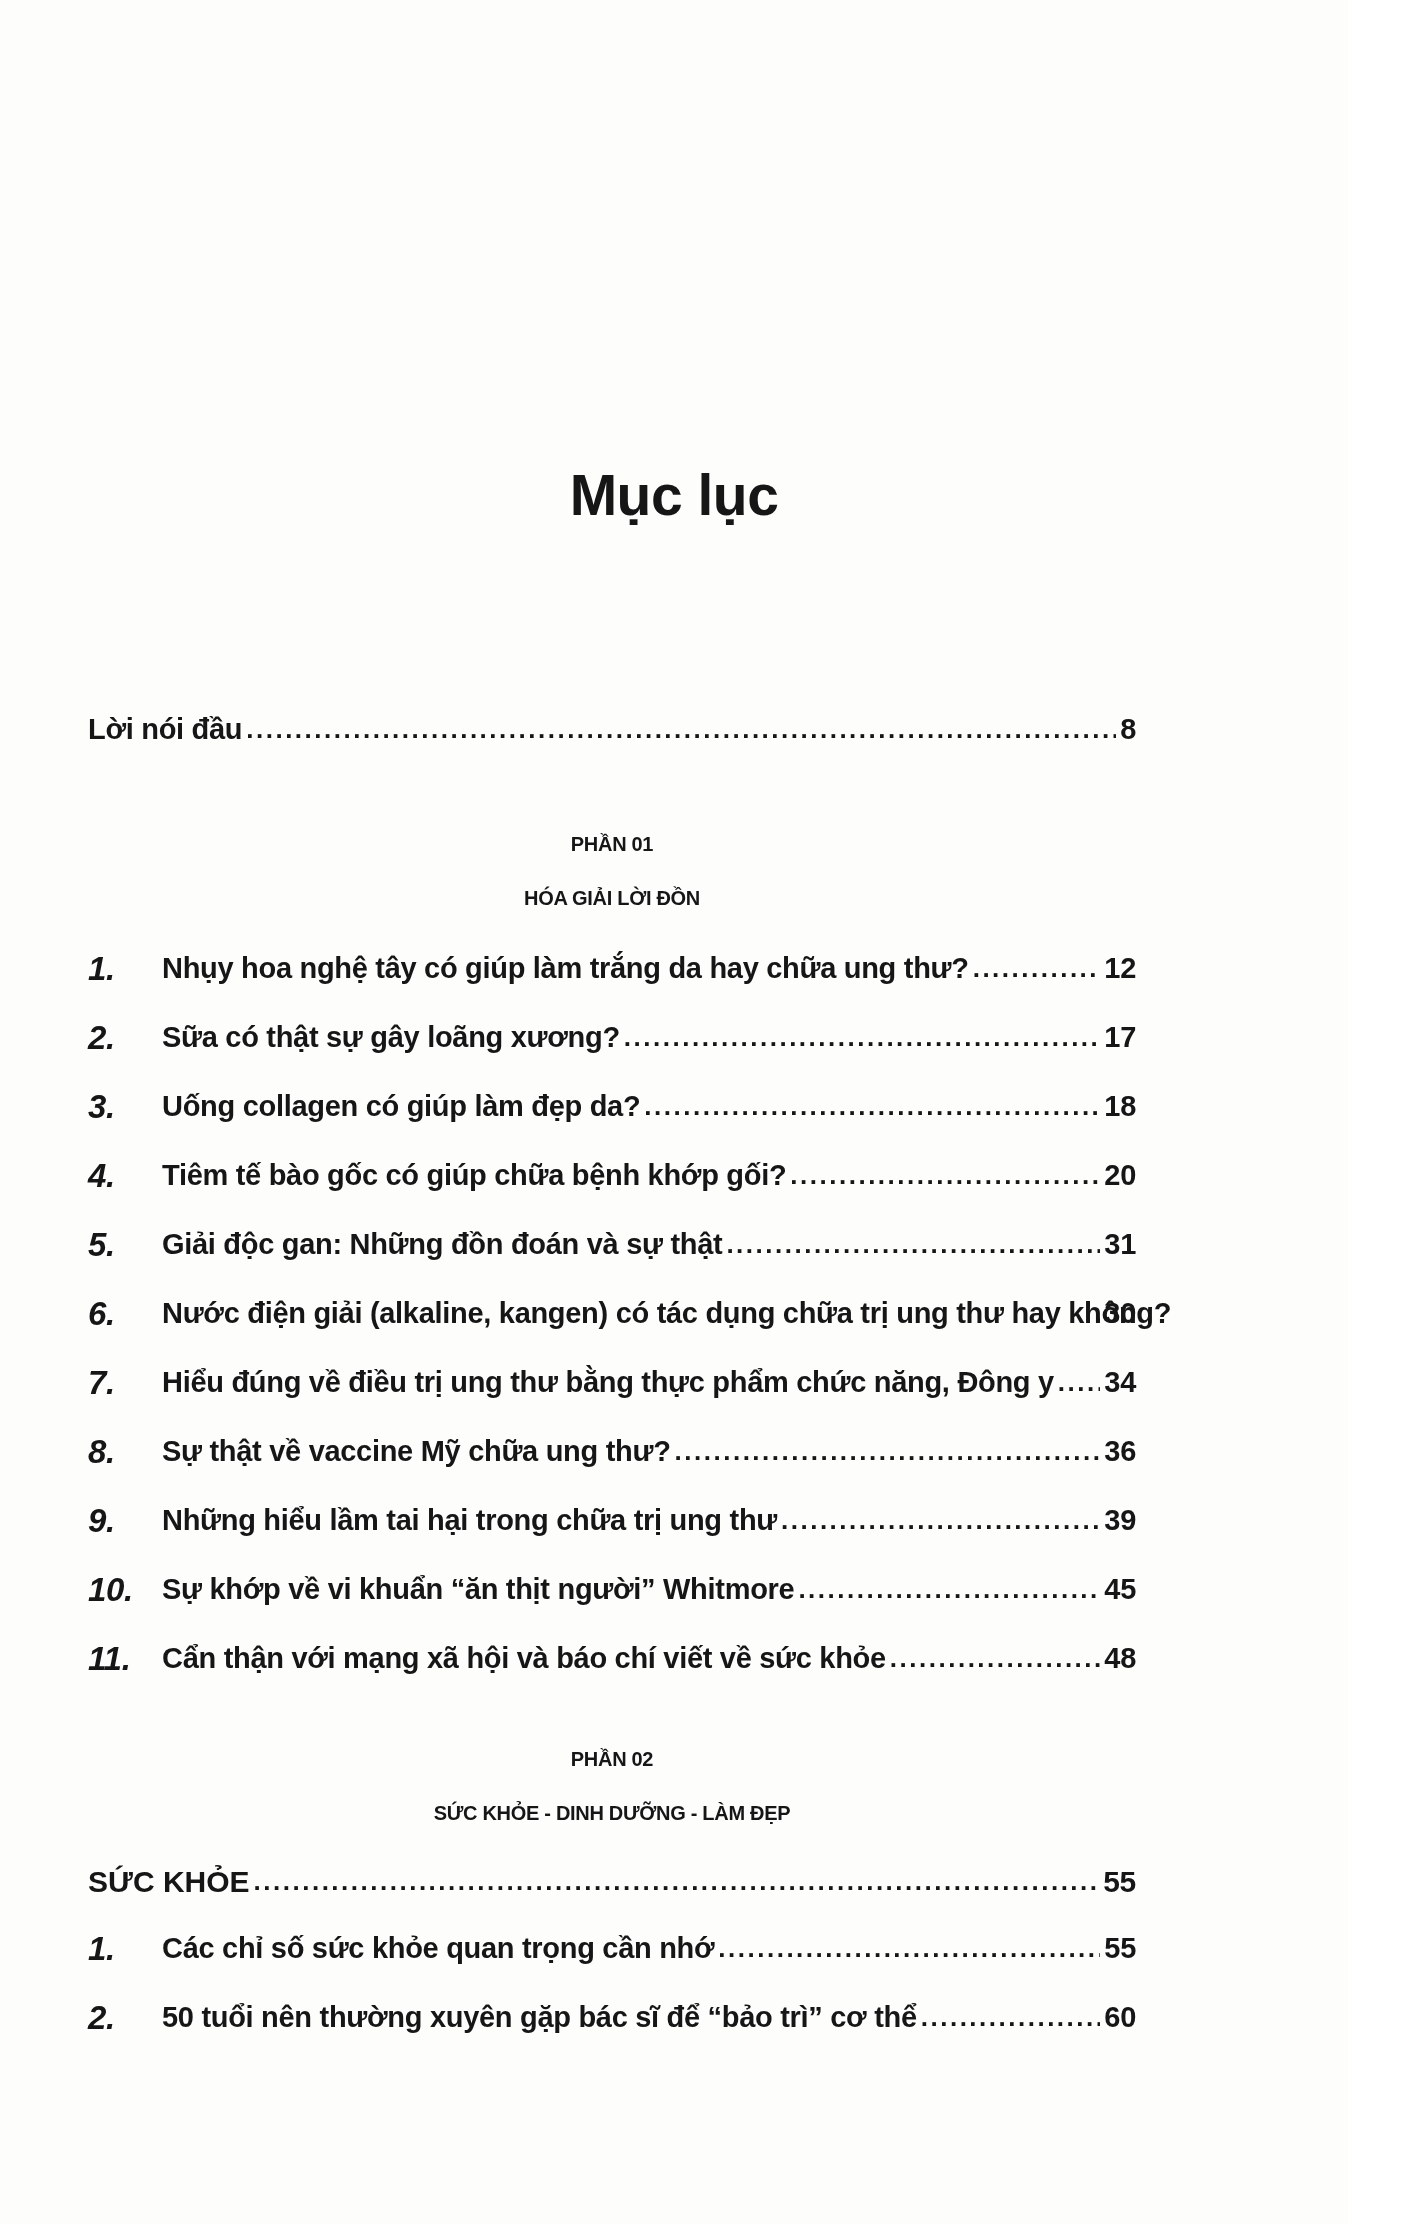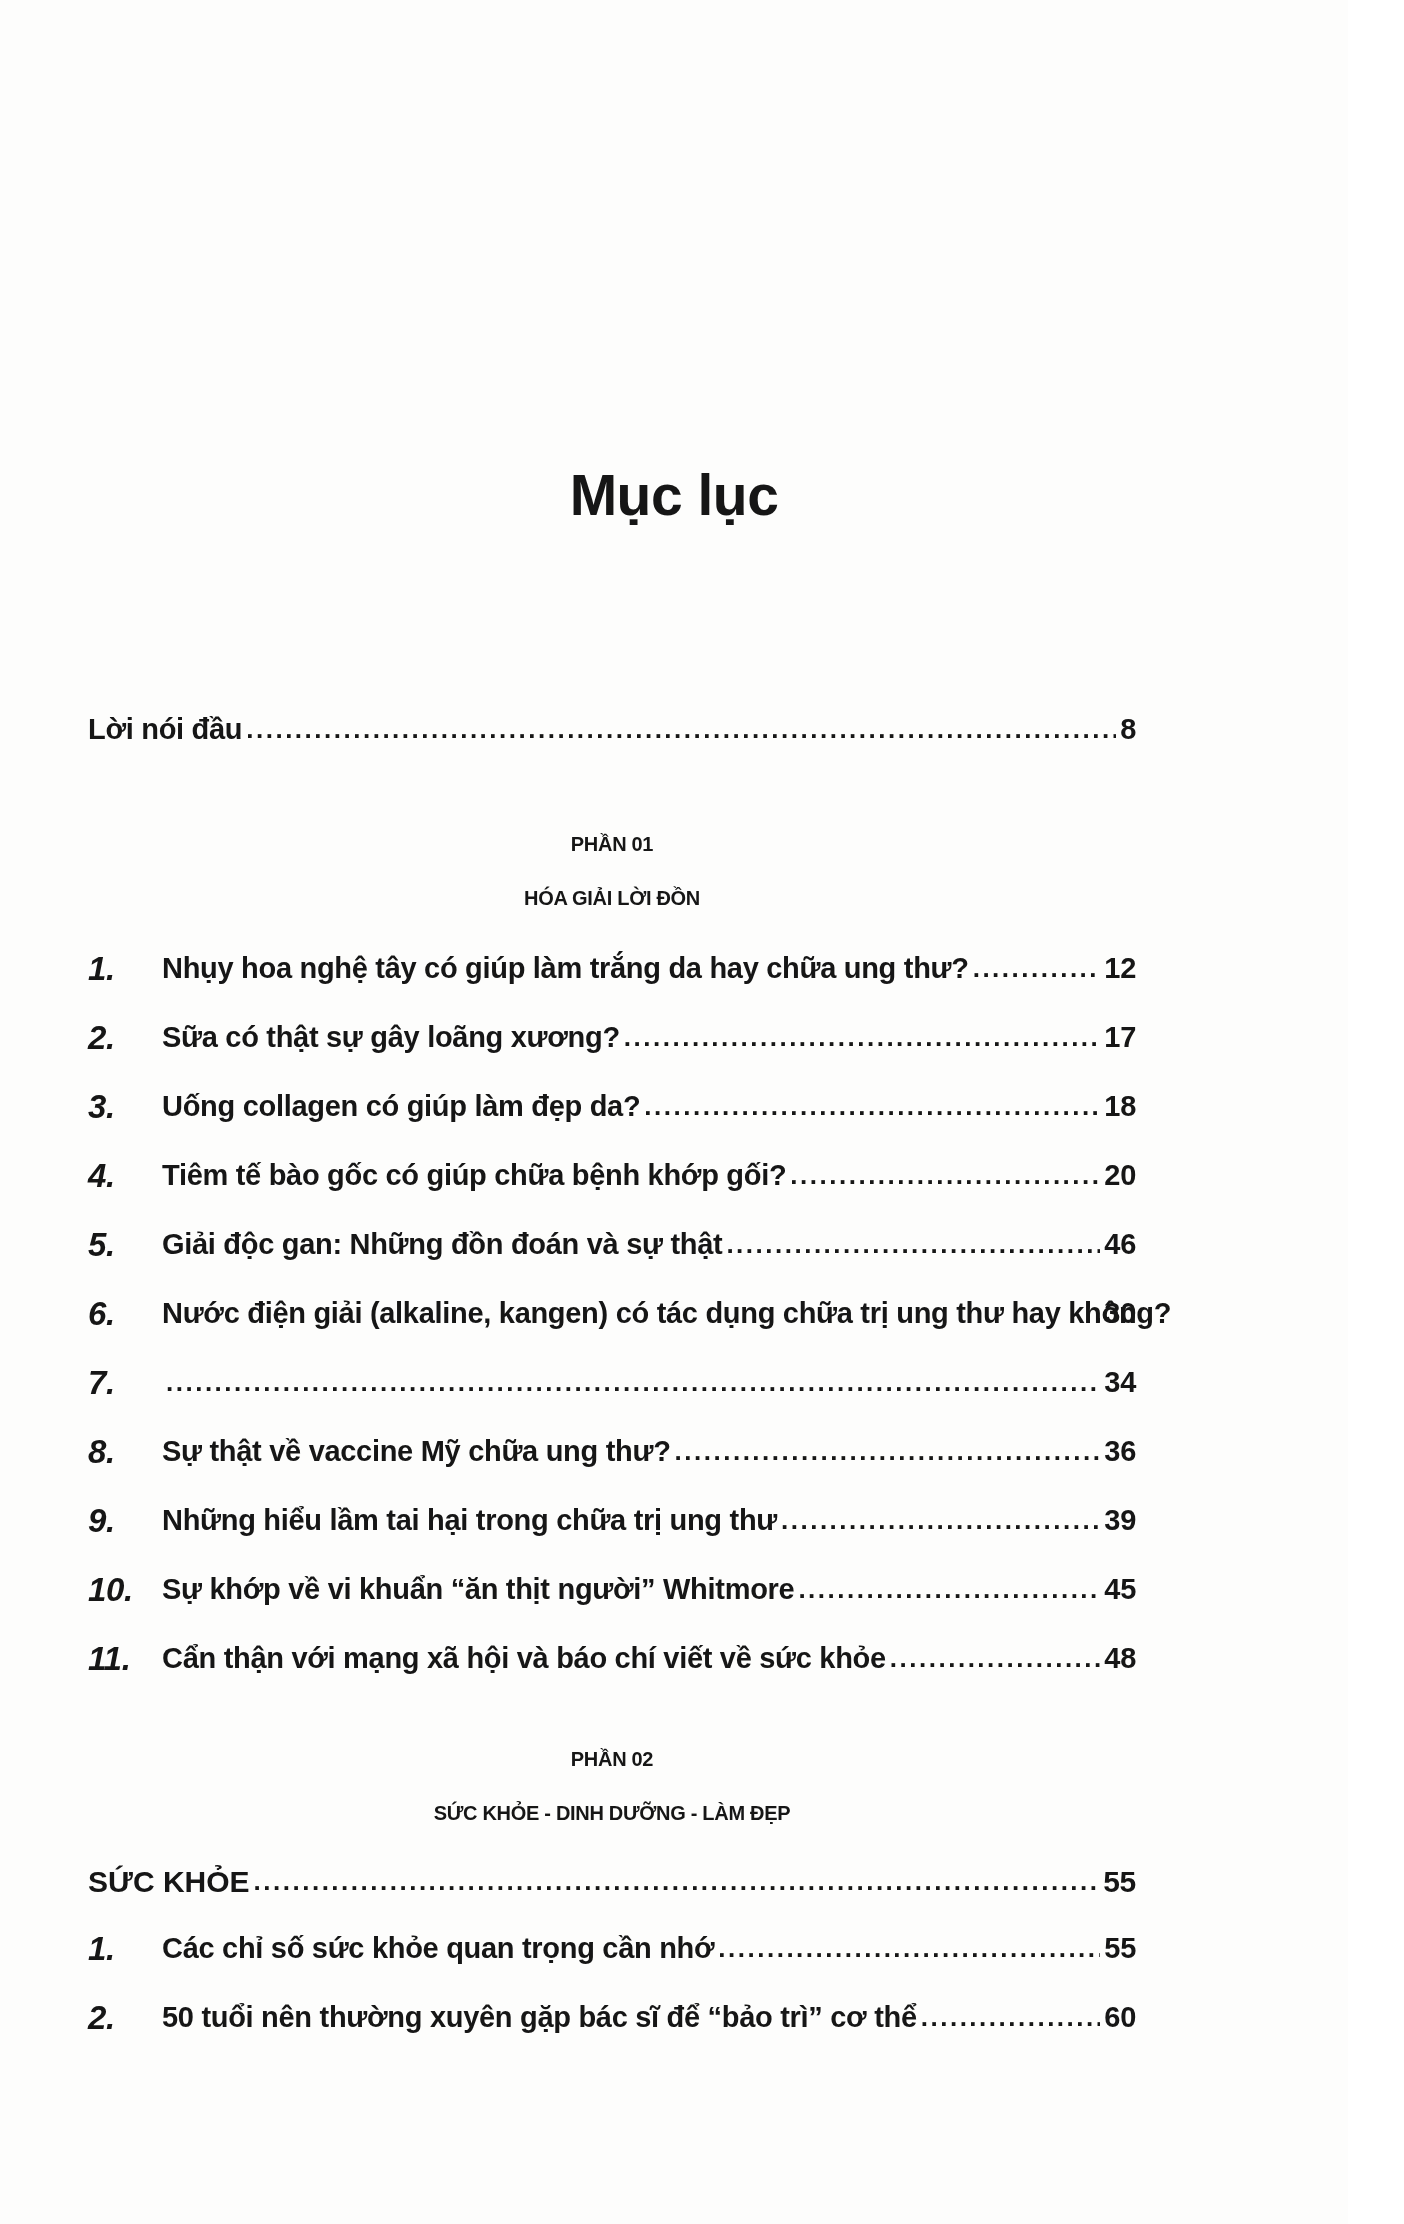--- a/index.html
+++ b/index.html
@@ -144,32 +144,33 @@
       <span class="num">4.</span>
       <span class="label">Tiêm tế bào gốc có giúp chữa bệnh khớp gối?</span>
       <span class="leader"></span>
       <span class="pg">20</span>
     </div>
 
     <div class="row entry">
       <span class="num">5.</span>
       <span class="label">Giải độc gan: Những đồn đoán và sự thật</span>
       <span class="leader"></span>
-      <span class="pg">46</span>
+      <span class="pg">31</span>
     </div>
 
     <div class="row entry">
       <span class="num">6.</span>
       <span class="label">Nước điện giải (alkaline, kangen) có tác dụng chữa trị ung thư hay không?</span>
       <span class="leader"></span>
       <span class="pg">30</span>
     </div>
 
     <div class="row entry">
       <span class="num">7.</span>
+      <span class="label">Hiểu đúng về điều trị ung thư bằng thực phẩm chức năng, Đông y</span>
       <span class="leader"></span>
       <span class="pg">34</span>
     </div>
 
     <div class="row entry">
       <span class="num">8.</span>
       <span class="label">Sự thật về vaccine Mỹ chữa ung thư?</span>
       <span class="leader"></span>
       <span class="pg">36</span>
     </div>

